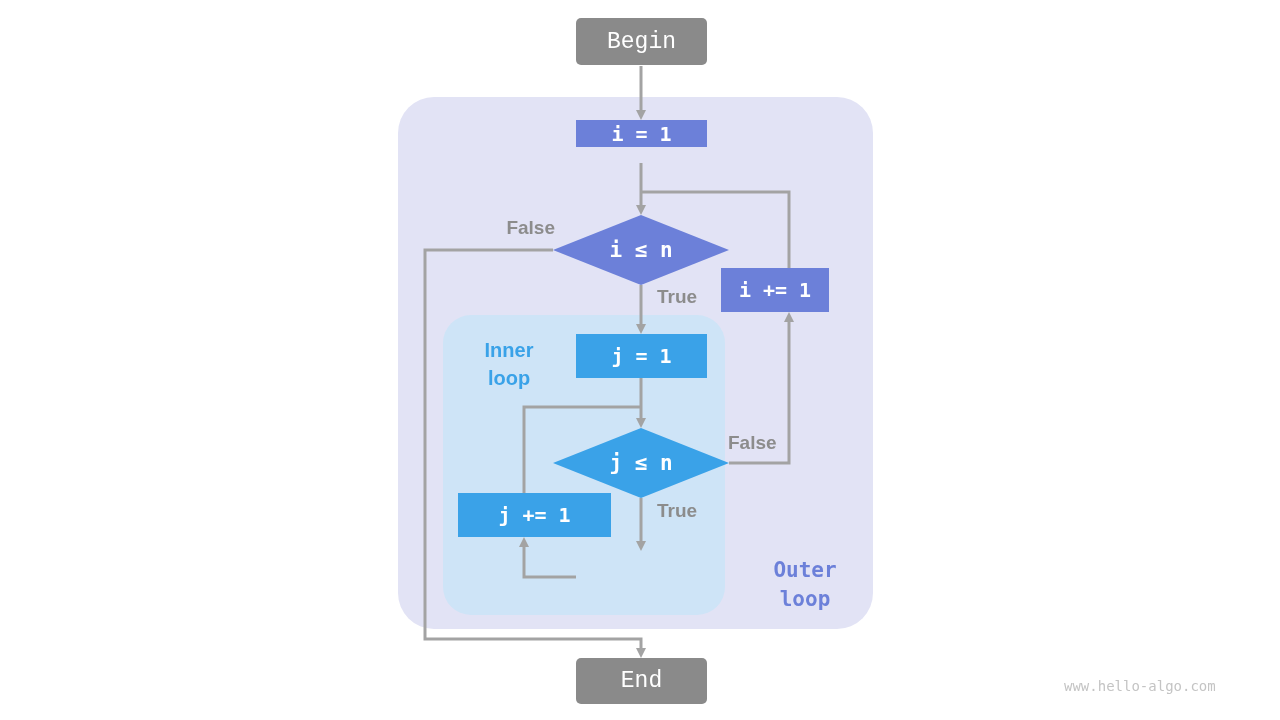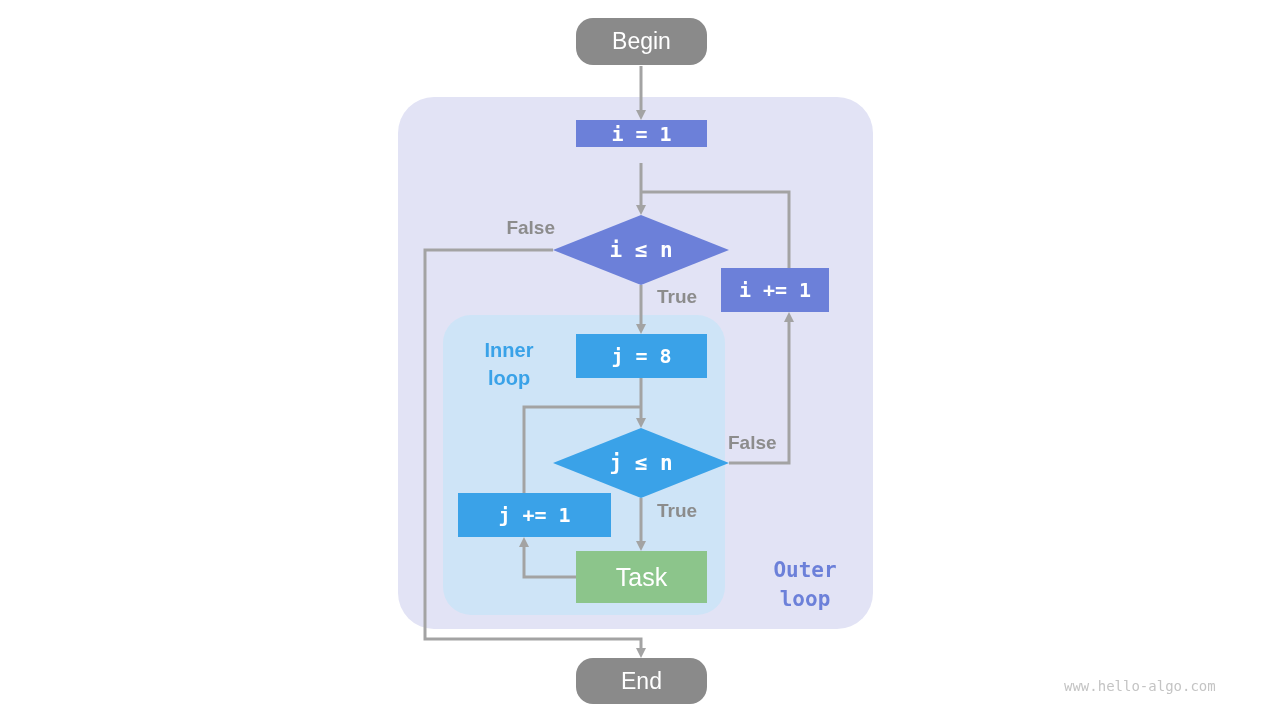--- a/index.html
+++ b/index.html
@@ -17,21 +17,21 @@
     left:443px;top:315px;width:282px;height:300px;border-radius:28px;
     background:var(--c-inner-region-bg);
   }
   #edges{position:absolute;left:0;top:0;width:1280px;height:720px;}
   #edges path{fill:none;stroke:var(--c-arrow-gray);stroke-width:3px;}
   #edges .arrhead{fill:var(--c-arrow-gray);stroke:none;}
   .node{
     position:absolute;display:flex;align-items:center;justify-content:center;
     color:var(--c-text-white);
   }
-  .terminal{background:var(--c-terminal-gray);border-radius:17px;font-size:23px;}
+  .terminal{background:var(--c-terminal-gray);border-radius:5px;font-size:23px;font-family:Liberation Mono, monospace;}
   .mono{font-family:"DejaVu Sans Mono",monospace;font-weight:bold;font-size:20px;}
   .purple{background:var(--c-outer-accent);}
   .blue{background:var(--c-inner-accent);}
   .diamond{
     clip-path:polygon(50% 0%,100% 50%,50% 100%,0% 50%);
     font-size:21px;
   }
   .task{background:var(--c-task-green);font-size:25px;}
   .edge-label{
     position:absolute;font-weight:bold;font-size:19px;
@@ -82,27 +82,26 @@
   </svg>
 
   <div class="node terminal" style="left:576px;top:18px;width:131px;height:47px;">Begin</div>
 
   <div class="node mono purple" style="left:576px;top:120px;width:131px;height:27px;">i = 1</div>
 
   <div class="node mono purple diamond" style="left:553px;top:215px;width:176px;height:70px;">i ≤ n</div>
 
   <div class="node mono purple" style="left:721px;top:268px;width:108px;height:44px;">i += 1</div>
 
-  <div class="node mono blue" style="left:576px;top:334px;width:131px;height:44px;">j = 8</div>
+  <div class="node mono blue" style="left:576px;top:334px;width:131px;height:44px;">j = 1</div>
 
   <div class="node mono blue diamond" style="left:553px;top:428px;width:176px;height:70px;">j ≤ n</div>
 
   <div class="node mono blue" style="left:458px;top:493px;width:153px;height:44px;">j += 1</div>
 
-  <div class="node task" style="left:576px;top:551px;width:131px;height:52px;">Task</div>
 
   <div class="node terminal" style="left:576px;top:658px;width:131px;height:46px;">End</div>
 
   <div class="edge-label" style="left:455px;top:217px;width:100px;text-align:right;">False</div>
 
   <div class="edge-label" style="left:657px;top:286px;">True</div>
 
   <div class="edge-label" style="left:728px;top:432px;">False</div>
 
   <div class="edge-label" style="left:657px;top:500px;">True</div>

